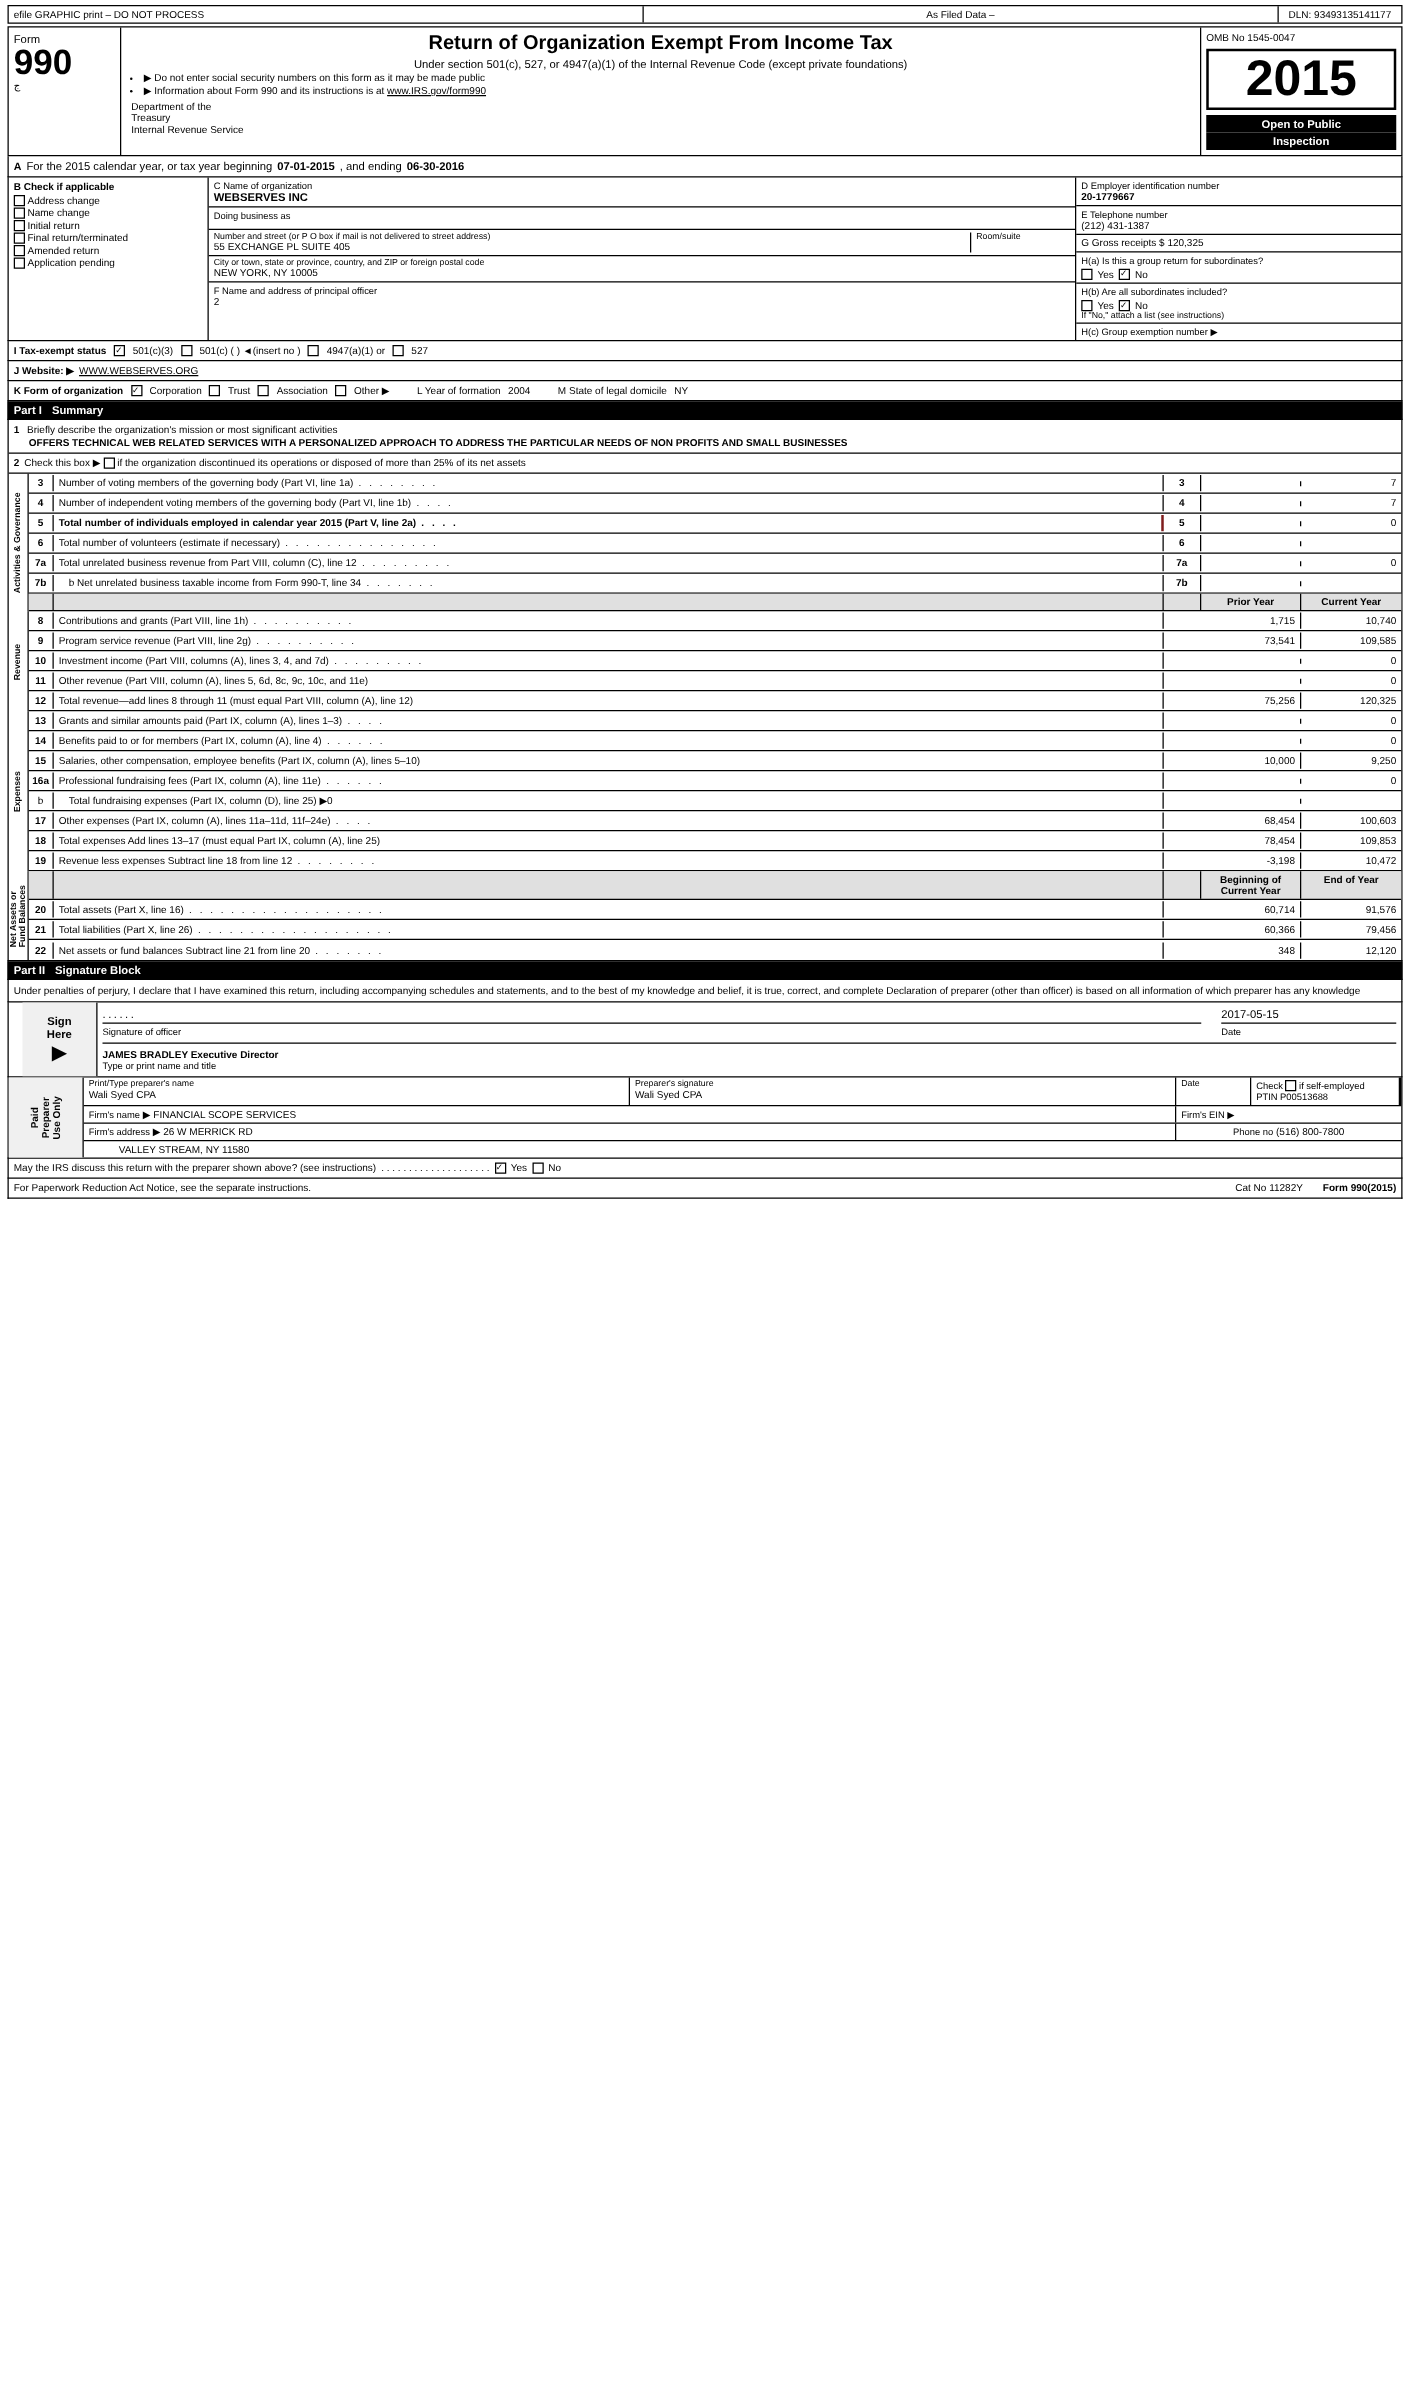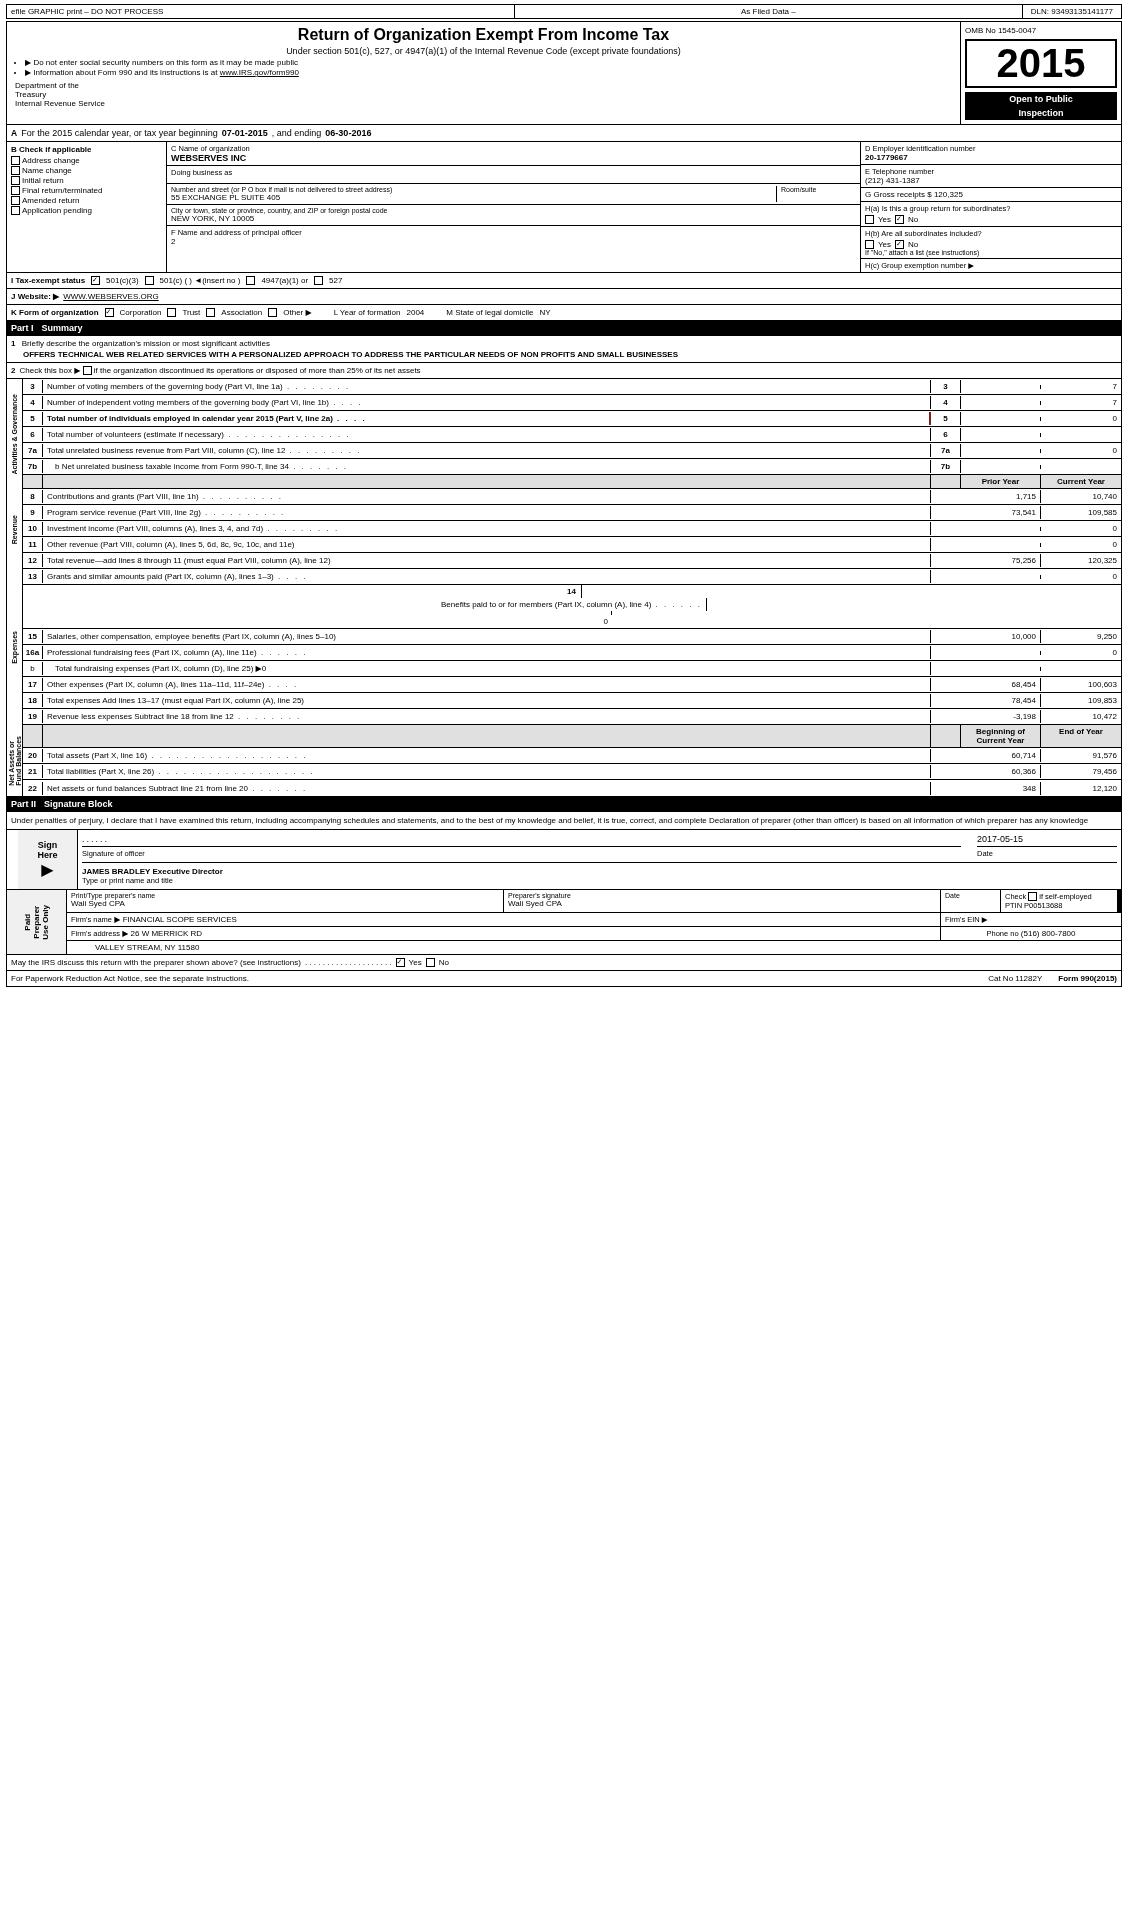--- a/index.html
+++ b/index.html
@@ -45,20 +45,25 @@
 
 <div class="page">
 
   <div class="top-banner">
     <div class="top-banner-left">efile GRAPHIC print – DO NOT PROCESS</div>
     <div class="top-banner-center">As Filed Data –</div>
     <div class="top-banner-right">DLN: 93493135141177</div>
   </div>
 
   <div class="main-header">
+    <div class="form-label">
+      <div style="font-size:9px;">Form</div>
+      <div class="form-990">990</div>
+      <div class="form-sub">ج</div>
+    </div>
     <div class="header-center">
       <div class="header-center-title">Return of Organization Exempt From Income Tax</div>
       <div class="header-center-sub">Under section 501(c), 527, or 4947(a)(1) of the Internal Revenue Code (except private foundations)</div>
       <ul class="header-center-bullets">
         <li>▶ Do not enter social security numbers on this form as it may be made public</li>
         <li>▶ Information about Form 990 and its instructions is at <span style="text-decoration:underline;">www.IRS.gov/form990</span></li>
       </ul>
       <div style="display:flex; margin-top:4px; font-size:8px;">
         <div style="margin-right:16px;">
           <div>Department of the</div>
@@ -358,21 +363,21 @@
       <div style="flex:1;">
 
         <div style="display:flex; border-bottom:1px solid #000; min-height:16px; align-items:center;">
           <div style="width:20px; border-right:1px solid #000; padding:2px; text-align:center; font-size:8px; font-weight:bold;">13</div>
           <div style="flex:1; border-right:1px solid #000; padding:2px 4px; font-size:8px;">Grants and similar amounts paid (Part IX, column (A), lines 1–3)<span class="dots"> . . . .</span></div>
           <div style="width:30px; border-right:1px solid #000;"></div>
           <div style="width:80px; border-right:1px solid #000; padding:2px 4px; font-size:8px; text-align:right;"></div>
           <div style="width:80px; padding:2px 4px; font-size:8px; text-align:right;">0</div>
         </div>
 
-        <div style="display:flex; border-bottom:1px solid #000; min-height:16px; align-items:center;flex-direction:column;">
+        <div style="display:flex; border-bottom:1px solid #000; min-height:16px; align-items:center;">
           <div style="width:20px; border-right:1px solid #000; padding:2px; text-align:center; font-size:8px; font-weight:bold;">14</div>
           <div style="flex:1; border-right:1px solid #000; padding:2px 4px; font-size:8px;">Benefits paid to or for members (Part IX, column (A), line 4)<span class="dots"> . . . . . .</span></div>
           <div style="width:30px; border-right:1px solid #000;"></div>
           <div style="width:80px; border-right:1px solid #000; padding:2px 4px; font-size:8px; text-align:right;"></div>
           <div style="width:80px; padding:2px 4px; font-size:8px; text-align:right;">0</div>
         </div>
 
         <div style="display:flex; border-bottom:1px solid #000; min-height:16px; align-items:center;">
           <div style="width:20px; border-right:1px solid #000; padding:2px; text-align:center; font-size:8px; font-weight:bold;">15</div>
           <div style="flex:1; border-right:1px solid #000; padding:2px 4px; font-size:8px;">Salaries, other compensation, employee benefits (Part IX, column (A), lines 5–10)</div>
@@ -514,21 +519,21 @@
           <div>Wali Syed CPA</div>
         </div>
         <div style="flex:1; border-right:1px solid #000; padding:2px 4px; font-size:8px;">
           <div style="font-size:7px;">Preparer's signature</div>
           <div>Wali Syed CPA</div>
         </div>
         <div style="width:60px; border-right:1px solid #000; padding:2px 4px; font-size:8px;">
           <div style="font-size:7px;">Date</div>
           <div></div>
         </div>
-        <div style="width:120px; border-right:4px solid #000000; padding:2px 4px; font-size:8px;">
+        <div style="width:120px; border-right:2px solid #000000; padding:2px 4px; font-size:8px;">
           <div style="display:flex; align-items:center; gap:2px;">
             <span style="font-size:7.5px;">Check</span>
             <div class="checkbox"></div>
             <span style="font-size:7.5px;">if self-employed</span>
           </div>
           <div style="font-size:7.5px; display:flex; align-items:center; gap:2px;">
             <span>PTIN</span>
             <span>P00513688</span>
           </div>
         </div>

